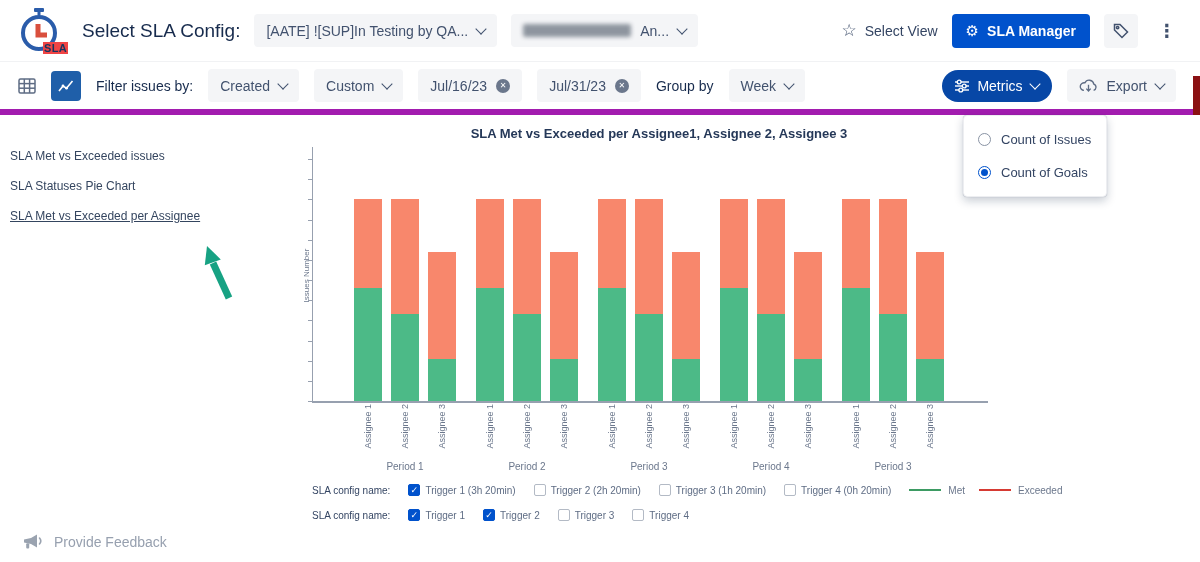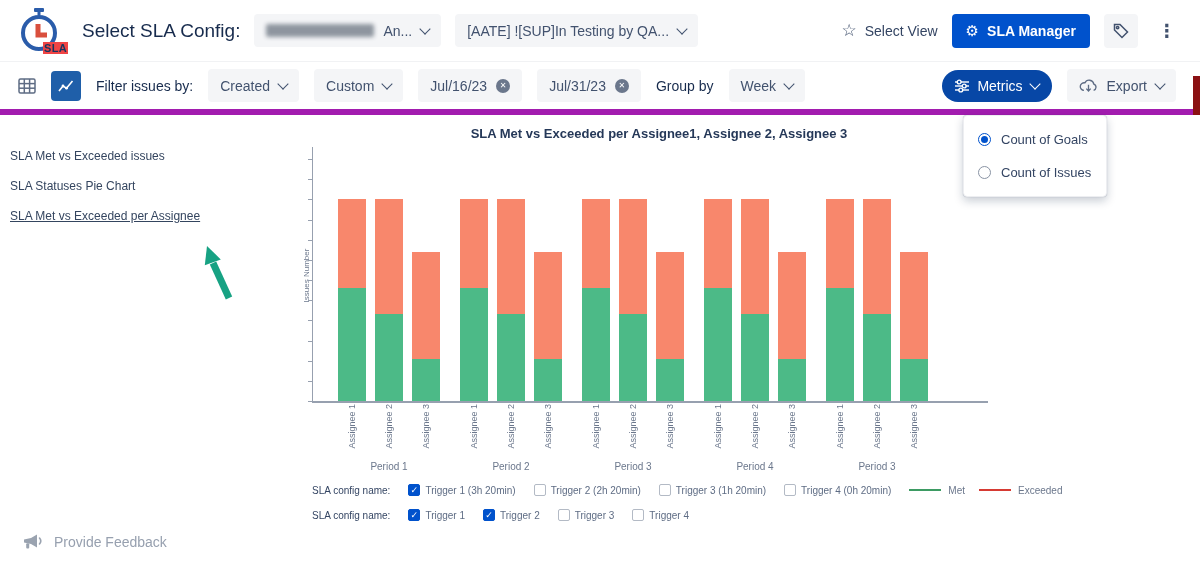--- a/index.html
+++ b/index.html
@@ -91,21 +91,21 @@
   .chart-area { position:absolute; left:298px; top:126px; width:722px; }
   .chart-title { text-align:center; font-size:13px; font-weight:bold; color:#253858; margin-bottom:18px; }
   .plot { position:relative; margin-left:14px; }
   .yaxis { position:absolute; left:0; top:-12px; height:254px; width:0; border-left:1.5px solid #97A0AF; }
   .ytick { position:absolute; left:-4px; width:4px; height:1px; background:#97A0AF; }
   .ylabel {
     position:absolute; left:-32px; top:112px; transform:rotate(-90deg); transform-origin:center;
     font-size:8px; color:#6B778C; white-space:nowrap;
   }
   .baseline { position:absolute; left:0; top:242px; width:676px; height:1.5px; background:#97A0AF; }
-  .groups { display:flex; gap:20px; padding-left:26px; }
+  .groups { display:flex; gap:20px; padding-left:42px; }
   .bar-group { display:flex; flex-direction:column; }
   .bars { display:flex; align-items:flex-end; gap:9px; height:242px; }
   .bar { width:28px; display:flex; flex-direction:column; justify-content:flex-end; }
   .seg { width:100%; }
   .bar-labels { display:flex; gap:9px; height:58px; }
   .slot { width:28px; position:relative; }
   .slot span {
     position:absolute; left:calc(50% - 5px); top:3px; transform-origin:0 0;
     transform:rotate(-90deg) translateX(-100%); white-space:nowrap; font-size:9px; color:#6B778C;
   }
@@ -140,26 +140,26 @@
     <svg width="46" height="48" viewBox="0 0 46 48" data-interactable="false">
       <rect x="16" y="1" width="10" height="4" rx="1" fill="#2A5CAA"></rect>
       <rect x="19.5" y="4" width="3" height="4" fill="#2A5CAA"></rect>
       <circle cx="21" cy="26" r="16" fill="none" stroke="#2A5CAA" stroke-width="4"></circle>
       <path d="M20 17 V 28 H 29" stroke="#D94F3D" stroke-width="5" fill="none"></path>
     </svg>
     <span class="logo-text" data-interactable="false">SLA</span>
   </div>
   <span class="hdr-label" data-interactable="false">Select SLA Config:</span>
   <div class="chip" data-interactable="true">
+    <span data-interactable="false">[AATE] ![SUP]In Testing by QA...</span>
+    <i class="chev" data-interactable="false"></i>
+  </div>
+  <div class="chip" data-interactable="true">
     <span class="blur-block" data-interactable="false"></span>
     <span data-interactable="false">An...</span>
-    <i class="chev" data-interactable="false"></i>
-  </div>
-  <div class="chip" data-interactable="true">
-    <span data-interactable="false">[AATE] ![SUP]In Testing by QA...</span>
     <i class="chev" data-interactable="false"></i>
   </div>
   <div class="spacer" data-interactable="false"></div>
   <div class="select-view" data-interactable="true">
     <span class="star" data-interactable="false">☆</span>
     <span data-interactable="false">Select View</span>
   </div>
   <button class="btn-primary" data-interactable="true">
     <span class="gear" data-interactable="false">⚙</span>
     <span data-interactable="false">SLA Manager</span>
@@ -229,26 +229,26 @@
       <path d="M5.2 12.6 a4 4 0 1 1 1-7.9 A5 5 0 0 1 15.6 6.1 a3.4 3.4 0 0 1 -0.2 6.5"></path>
       <path d="M10 6.8 v6.4 M7.7 10.8 L10 13.2 L12.3 10.8"></path>
     </svg>
     <span data-interactable="false">Export</span>
     <i class="chev" data-interactable="false"></i>
   </div>
 </div>
 
 <div class="menu" id="metrics-menu" data-interactable="false">
     <div class="menu-item" data-interactable="true">
+      <span class="radio" data-interactable="false"></span>
+      <span class="" data-interactable="false">Count of Issues</span>
+    </div>
+    <div class="menu-item" data-interactable="true">
       <span class="radio sel" data-interactable="false"></span>
       <span class="" data-interactable="false">Count of Goals</span>
-    </div>
-    <div class="menu-item" data-interactable="true">
-      <span class="radio" data-interactable="false"></span>
-      <span class="" data-interactable="false">Count of Issues</span>
     </div>
   </div>
 
 <div class="sidebar" data-interactable="false">
   <nav id="sidebar-list" data-interactable="false">
       <a class="side-link" data-interactable="true">SLA Met vs Exceeded issues</a>
       <a class="side-link" data-interactable="true">SLA Statuses Pie Chart</a>
       <a class="side-link active" data-interactable="true">SLA Met vs Exceeded per Assignee</a>
     </nav>
 </div>

